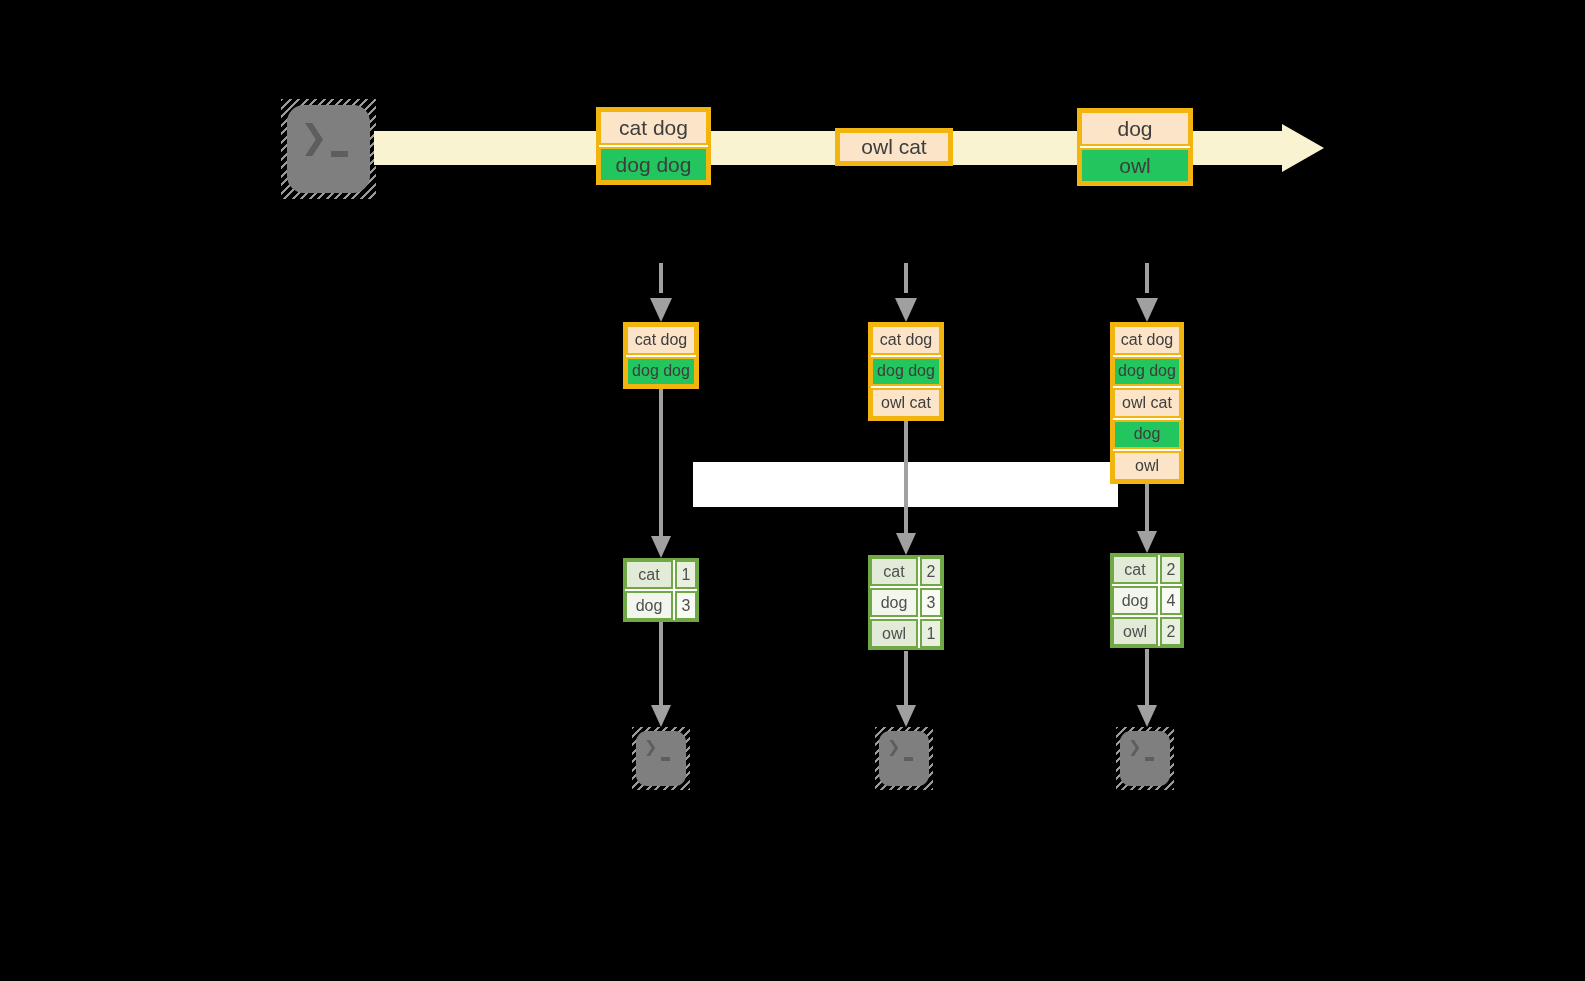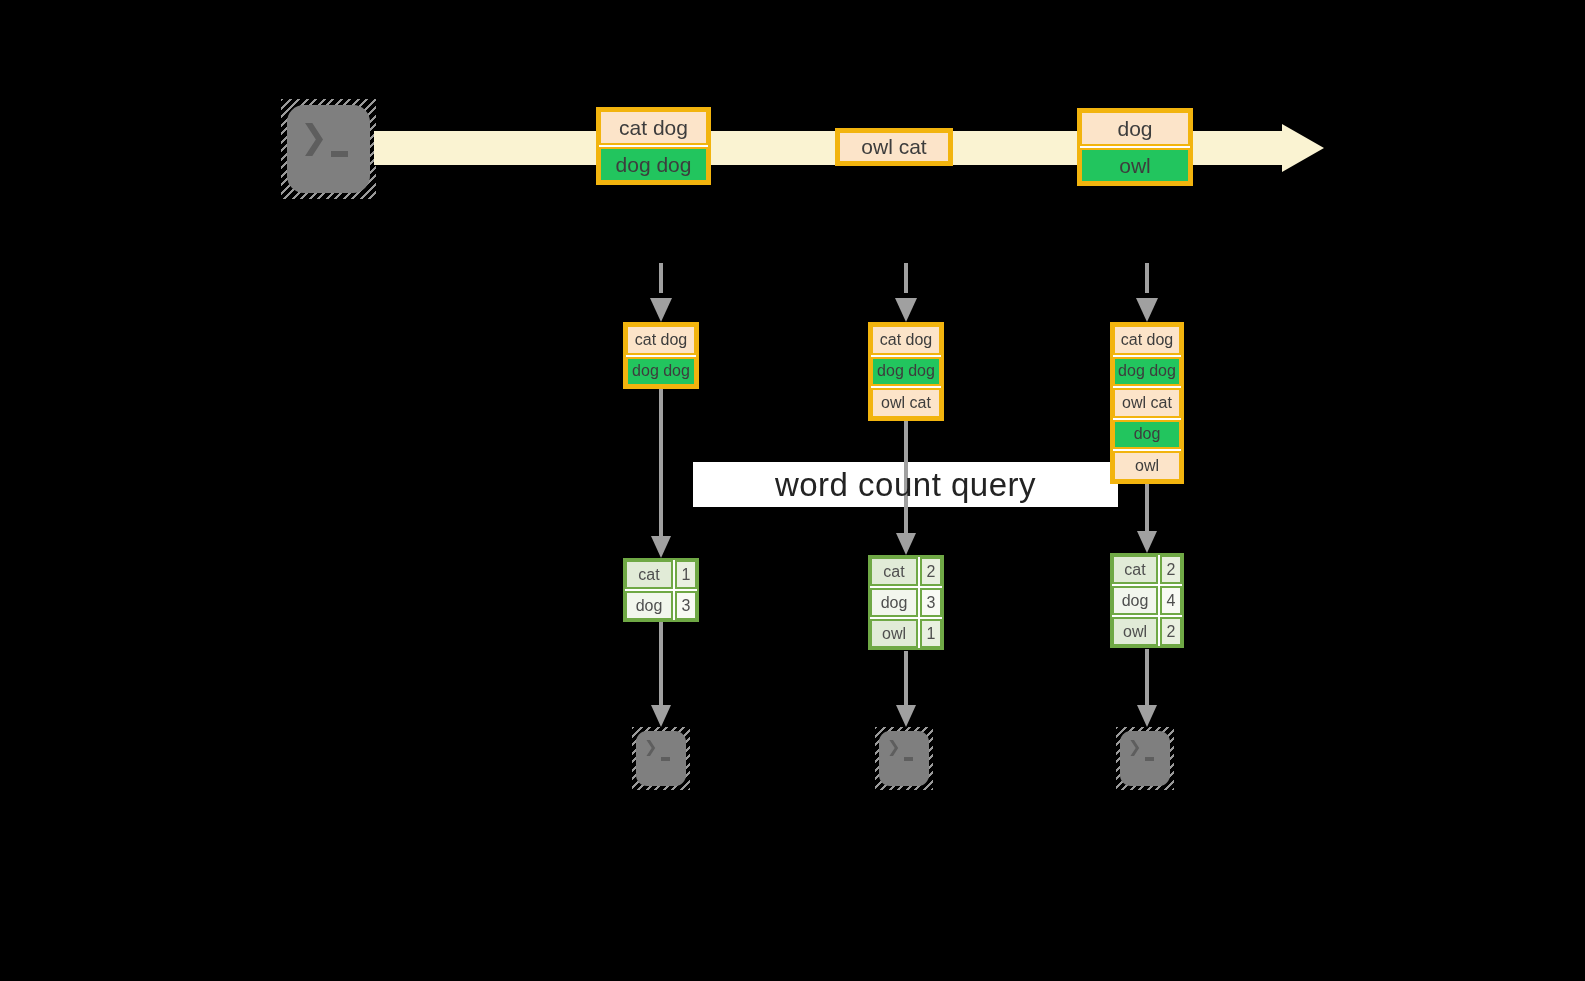--- a/index.html
+++ b/index.html
@@ -109,21 +109,20 @@
 
   <div class="obox" style="left:1110px;top:322px;width:74px;">
     <div class="ocell sm peach">cat dog</div>
     <div class="ocell sm cream">dog dog</div>
     <div class="ocell sm peach">owl cat</div>
     <div class="ocell sm cream">dog</div>
     <div class="ocell sm peach">owl</div>
   </div>
 
   <div class="banner-bg"></div>
-  <div class="banner-text">word count query</div>
 
   <div class="vline abs" style="left:659px;top:385px;height:151px;"></div>
   <div class="vhead small abs" style="left:651px;top:536px;"></div>
   <div class="vline abs" style="left:904px;top:416px;height:117px;"></div>
   <div class="vhead small abs" style="left:896px;top:533px;"></div>
   <div class="vline abs" style="left:1145px;top:480px;height:51px;"></div>
   <div class="vhead small abs" style="left:1137px;top:531px;"></div>
 
   <div class="gtable" style="left:623px;top:558px;width:76px;">
     <div class="grow odd">

